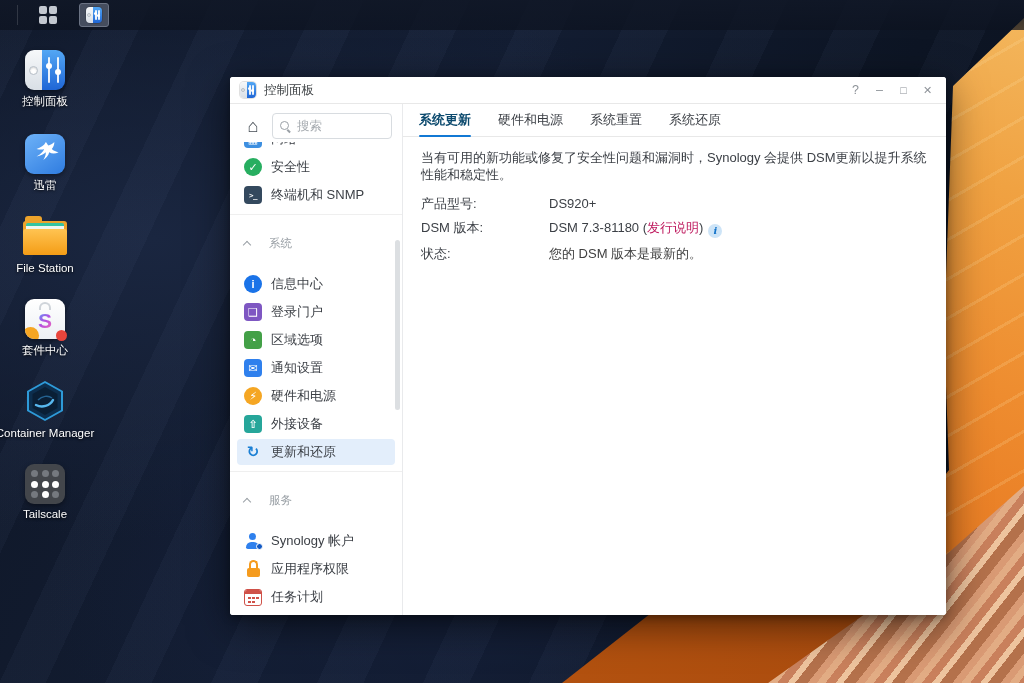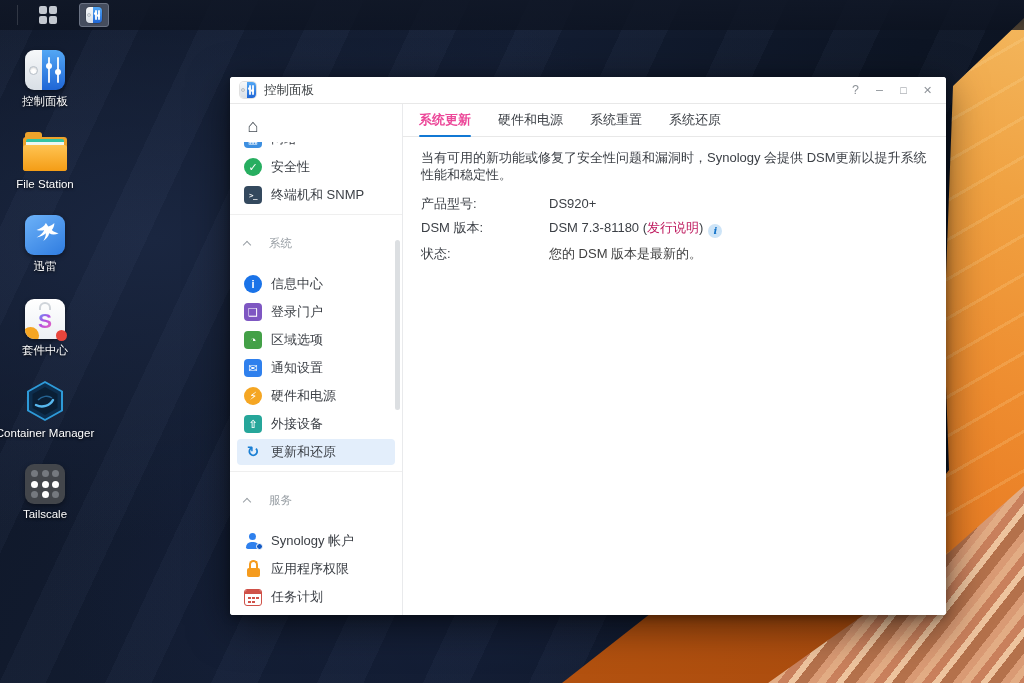--- a/index.html
+++ b/index.html
@@ -110,21 +110,21 @@
   .iminimag::before{content:'';position:absolute;left:0;top:0;width:6px;height:6px;border:1.8px solid #fff;border-radius:50%;}
   .iminimag::after{content:'';position:absolute;left:8px;top:8px;width:4px;height:1.8px;background:#fff;transform:rotate(45deg);transform-origin:0 0;}
   .ical{width:18px;height:17px;flex:0 0 18px;background:#fff;border:1.5px solid #cf5148;border-radius:3px;position:relative;overflow:hidden;}
   .ical::before{content:'';position:absolute;top:0;left:0;right:0;height:4.5px;background:#cf5148;}
   .ical::after{content:'';position:absolute;left:3px;top:7px;width:2.5px;height:2.5px;background:#cf5148;
     box-shadow:4px 0 0 #cf5148,8px 0 0 #cf5148,0 4px 0 #cf5148,4px 4px 0 #cf5148;}
   
   .content{flex:1;display:flex;flex-direction:column;background:#fff;min-width:0;}
   .tabs{height:33px;display:flex;align-items:stretch;gap:27px;padding-left:16px;border-bottom:1px solid #e8e8e8;}
   .tab{display:flex;align-items:center;font-size:13px;color:#3b3f45;position:relative;cursor:pointer;font-weight:500;}
-  .tab.active{color:#ec4899;font-weight:bold;}
+  .tab.active{color:#0c4a6e;font-weight:bold;}
   .tab.active::after{content:'';position:absolute;left:0;right:0;bottom:-1px;height:2.5px;background:#1178d4;border-radius:2px;}
   .panel{padding:12px 18px;font-size:13px;color:#3b3f45;}
   .desc{margin:0 0 12px;line-height:17px;}
   .frow{display:flex;margin-bottom:7px;line-height:17px;align-items:flex-start;}
   .flabel{width:128px;flex:0 0 128px;}
   .link{color:#be185d;cursor:pointer;}
   .green{color:#404040;}
   .info-ic{display:inline-flex;width:14px;height:14px;border-radius:50%;background:#cde4f7;color:#1272c9;font-size:10px;font-weight:bold;font-style:italic;align-items:center;justify-content:center;margin-left:5px;vertical-align:-2px;font-family:"DejaVu Serif",serif;cursor:pointer;}
 </style>
 </head>
@@ -168,37 +168,37 @@
             <span class="cp-r">
               <span class="cp-sl s1"></span>
               <span class="cp-sl s2"></span>
             </span>
           </span>
         </span>
         <div class="dlabel">控制面板</div>
       </div>
       <div class="dicon">
         <span class="artbox">
+          <span class="thunder">
+            <svg width="34" height="34" viewBox="0 0 40 40">
+              <path d="M21 6c-2 4-6 7-11 8 4 1 7 1 9 0-1 3-4 6-9 9 5-1 9-3 11-5 0 3-1 6-3 9 3-2 6-5 7-9 3 2 7 2 11 0-3-1-6-2-8-4 2-2 3-5 3-8-2 2-5 4-7 4-1-1-2-3-3-4z" fill="#fff"></path>
+            </svg>
+          </span>
+        </span>
+        <div class="dlabel">迅雷</div>
+      </div>
+      <div class="dicon">
+        <span class="artbox">
           <span class="folder">
             <span class="f-tab"></span>
             <span class="f-paper"></span>
             <span class="f-front"></span>
           </span>
         </span>
         <div class="dlabel">File Station</div>
-      </div>
-      <div class="dicon">
-        <span class="artbox">
-          <span class="thunder">
-            <svg width="34" height="34" viewBox="0 0 40 40">
-              <path d="M21 6c-2 4-6 7-11 8 4 1 7 1 9 0-1 3-4 6-9 9 5-1 9-3 11-5 0 3-1 6-3 9 3-2 6-5 7-9 3 2 7 2 11 0-3-1-6-2-8-4 2-2 3-5 3-8-2 2-5 4-7 4-1-1-2-3-3-4z" fill="#fff"></path>
-            </svg>
-          </span>
-        </span>
-        <div class="dlabel">迅雷</div>
       </div>
       <div class="dicon">
         <span class="artbox">
           <span class="pkgwrap">
             <span class="pkg">
               <span class="pkg-handle"></span>
               <span class="pkg-s">S</span>
               <span class="pkg-orange"></span>
             </span>
             <span class="pkg-dot"></span>
@@ -253,20 +253,24 @@
         <button>?</button>
         <button>–</button>
         <button class="wmax">□</button>
         <button class="wclose">✕</button>
       </span>
     </div>
     <div class="winbody">
       <div class="sidebar">
         <div class="side-top">
           <button class="home-btn">⌂</button>
+          <div class="searchbox">
+            <span class="magicon"></span>
+            <input type="text" placeholder="搜索" style="">
+          </div>
         </div>
         <div class="side-list" id="side-list">
             <div class="sgroup">
               <div class="side-item partial">
                 <span class="ichip " style="background:#3d8fe0">
                   <span class="">▦</span>
                 </span>
                 <span class="silabel">网络</span>
               </div>
               <div class="side-item">

